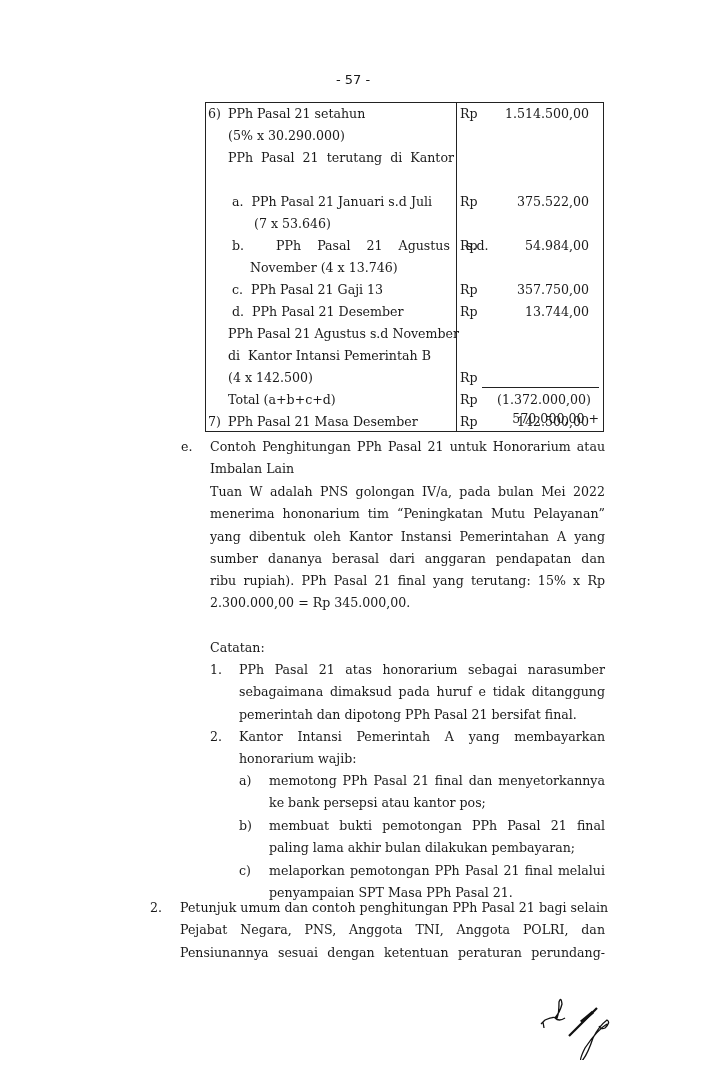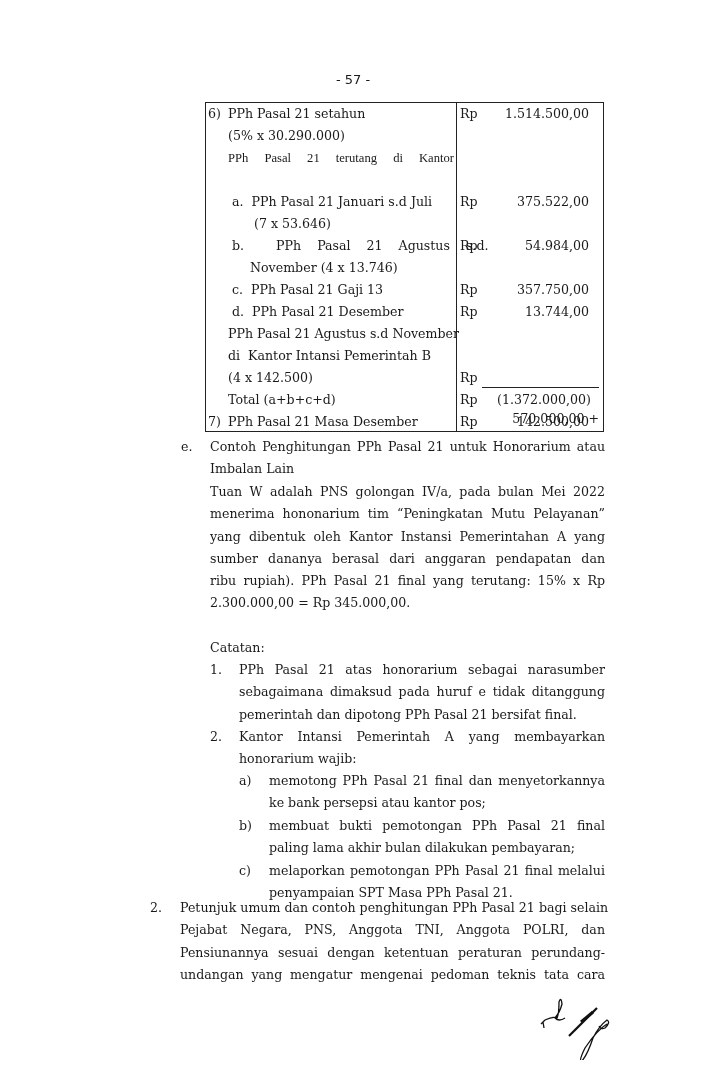--- a/index.html
+++ b/index.html
@@ -11,21 +11,21 @@
   .page-num { left: 0; width: 706px; top: 72px; text-align: center; font-family: "DejaVu Sans", sans-serif; font-size: 13px; }
 
   
   .tbl { left: 205px; top: 102px; width: 399px; height: 330px; border: 1.3px solid #222; box-sizing: border-box; }
   .tbl .divider { position: absolute; left: 250px; top: 0; bottom: 0; border-left: 1.3px solid #222; }
   .row { position: absolute; left: 0; width: 397px; height: 22px; line-height: 22px; white-space: nowrap; }
   .row .num { position: absolute; left: 2px; }
   .row .desc { position: absolute; left: 22px; }
   .row .desc.sub { left: 22px; }
   .row .desc.subi { left: 46px; }
-  .row .desc.just { width: 226px; text-align: justify; text-align-last: justify; font-family: Liberation Serif, serif; }
+  .row .desc.just { width: 226px; text-align: justify; text-align-last: justify; }
   .row .cur { position: absolute; left: 254px; }
   .row .amt { position: absolute; right: 14px; }
   .row .amt.plus { right: 4px; margin-top: 41px; }
   .uline { position: absolute; left: 276px; width: 117px; border-top: 1.2px solid #222; }
 
   
   .p { line-height: 22.3px; }
   .line-j { text-align: justify; text-align-last: justify; display: block; white-space: nowrap; }
   .sig { left: 535px; top: 990px; }
 </style>
@@ -142,21 +142,20 @@
 <div class="abs p" style="left:269px;top:860px;width:336px">
   <span class="line-j">melaporkan pemotongan PPh Pasal 21 final melalui</span>
   <span style="display:block">penyampaian SPT Masa PPh Pasal 21.</span>
 </div>
 
 <div class="abs p" style="left:150px;top:897px">2.</div>
 <div class="abs p" style="left:180px;top:897px;width:425px">
   <span class="line-j">Petunjuk umum dan contoh penghitungan PPh Pasal 21 bagi selain</span>
   <span class="line-j">Pejabat Negara, PNS, Anggota TNI, Anggota POLRI, dan</span>
   <span class="line-j">Pensiunannya sesuai dengan ketentuan peraturan perundang-</span>
-  <span class="line-j">undangan yang mengatur mengenai pedoman teknis tata cara</span>
 </div>
 
 <svg class="abs sig" width="90" height="70" viewBox="0 0 90 70">
   <path d="M6 34 L10 30 M8 32 L9 38 M10 30 Q18 26 22 28 Q24 24 24 12 Q26 6 27 14 Q25 22 20 28 Q24 32 30 28" fill="none" stroke="#111" stroke-width="1.3"></path>
   <path d="M34 46 L62 18" fill="none" stroke="#111" stroke-width="2.2"></path>
   <path d="M46 32 L58 22" fill="none" stroke="#111" stroke-width="3"></path>
   <path d="M72 34 Q62 40 50 58 Q44 70 46 72 Q52 66 58 48 Q64 36 72 30 Q76 32 70 38 Q66 40 64 36" fill="none" stroke="#111" stroke-width="1.3"></path>
 </svg>
 
 </body></html>

